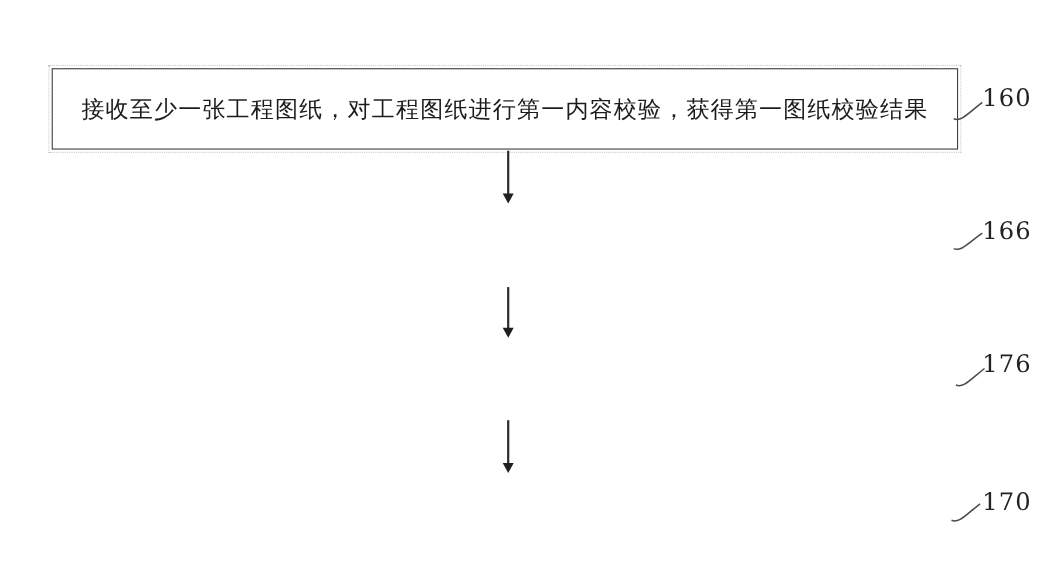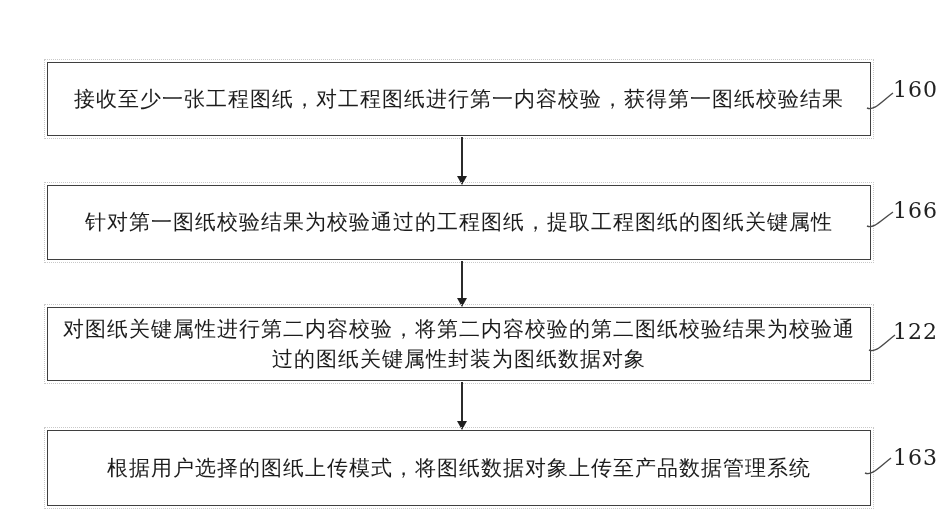--- a/index.html
+++ b/index.html
@@ -103,53 +103,44 @@
 
   <div class="flow-box box-1">
     <span>接收至少一张工程图纸，对工程图纸进行第一内容校验，获得第一图纸校验结果</span>
   </div>
 
   <div class="flow-arrow arrow-1">
     <div class="shaft"></div>
     <div class="head"></div>
   </div>
 
-  <div class="flow-box box-2">
-    <span>针对第一图纸校验结果为校验通过的工程图纸，提取工程图纸的图纸关键属性</span>
-  </div>
 
   <div class="flow-arrow arrow-2">
     <div class="shaft"></div>
     <div class="head"></div>
   </div>
 
-  <div class="flow-box box-3">
-    <span>对图纸关键属性进行第二内容校验，将第二内容校验的第二图纸校验结果为校验通过的图纸关键属性封装为图纸数据对象</span>
-  </div>
 
   <div class="flow-arrow arrow-3">
     <div class="shaft"></div>
     <div class="head"></div>
   </div>
 
-  <div class="flow-box box-4">
-    <span>根据用户选择的图纸上传模式，将图纸数据对象上传至产品数据管理系统</span>
-  </div>
 
   <svg class="leader leader-1" viewBox="0 0 28 24">
     <path d="M1,20 C8,23 14,15 27,5"></path>
   </svg>
   <svg class="leader leader-2" viewBox="0 0 28 24">
     <path d="M1,18 C8,21 14,13 27,4"></path>
   </svg>
   <svg class="leader leader-3" viewBox="0 0 28 24">
     <path d="M1,20 C8,23 14,15 27,5"></path>
   </svg>
   <svg class="leader leader-4" viewBox="0 0 28 24">
     <path d="M1,19 C8,22 14,14 27,4"></path>
   </svg>
 
   <div class="ref-label ref-1">160</div>
   <div class="ref-label ref-2">166</div>
-  <div class="ref-label ref-3">122</div>
-  <div class="ref-label ref-4">163</div>
+  <div class="ref-label ref-3">176</div>
+  <div class="ref-label ref-4">170</div>
 
 </div>
 
 </body></html>

